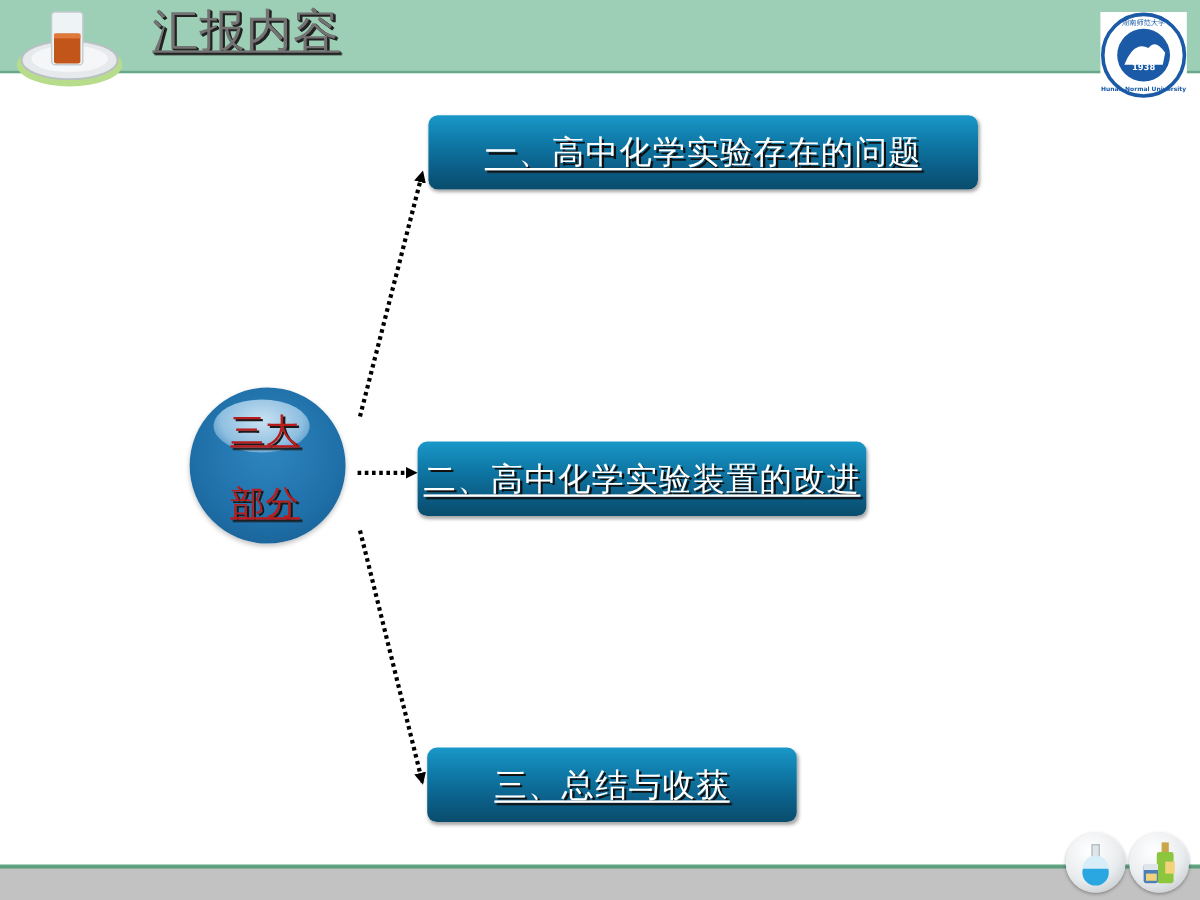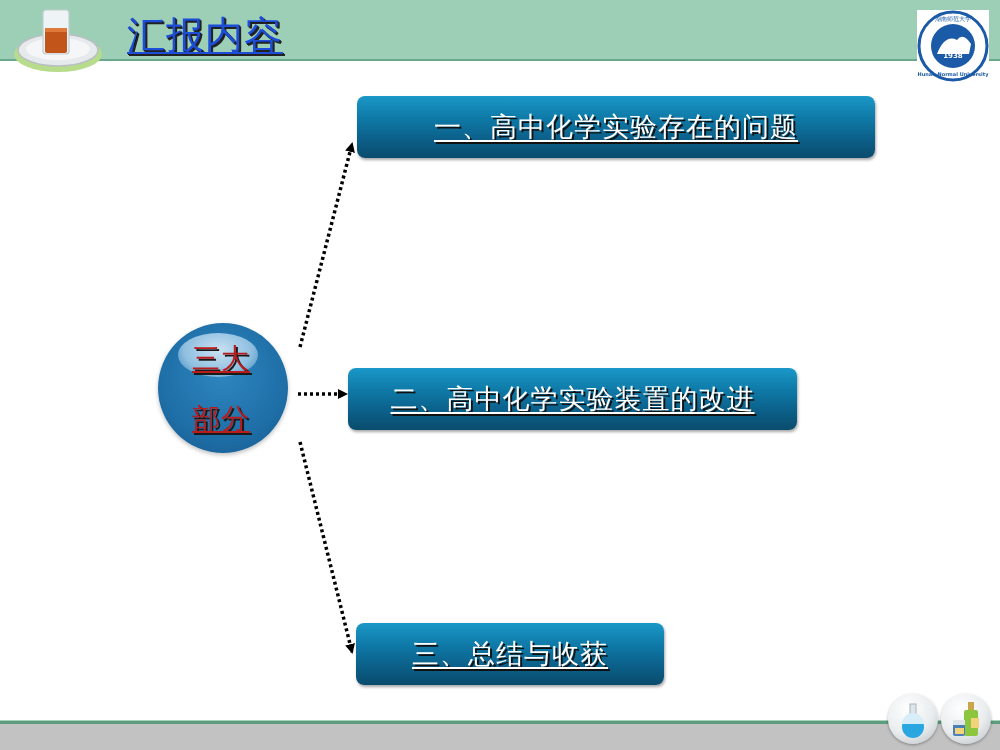--- a/index.html
+++ b/index.html
@@ -1,19 +1,19 @@
 <!DOCTYPE html>
 <html><head>
   <meta charset="utf-8">
   <style>
     html, body { margin: 0; padding: 0; }
     body { width: 1000px; height: 750px; position: relative; overflow: hidden; background: #ffffff; font-family: "DejaVu Sans", sans-serif; }
     .header-band { position: absolute; left: 0; top: 0; width: 1000px; height: 59px; background: #9ccfb5; border-bottom: 2px solid #6aa88b; }
     .beaker-plate { position: absolute; left: 12px; top: 4px; width: 92px; height: 70px; }
-    .header-title { position: absolute; left: 127px; top: 10px; font-size: 38px; color: #1d4ed8; text-decoration: underline; text-decoration-thickness: 2px; text-underline-offset: 4px; text-shadow: 2px 2px 0 #222, 1px 1px 0 #000; letter-spacing: 1px; }
+    .header-title { position: absolute; left: 127px; top: 0; font-size: 38px; color: #737373; text-decoration: underline; text-decoration-thickness: 2px; text-underline-offset: 4px; text-shadow: 2px 2px 0 #222, 1px 1px 0 #000; letter-spacing: 1px; }
     .logo { position: absolute; left: 917px; top: 10px; width: 72px; height: 72px; background: #fff; }
     .footer-line { position: absolute; left: 0; top: 720px; width: 1000px; height: 3px; background: #5d9c7c; border-top: 1px solid #a8d3bd; }
     .footer-band { position: absolute; left: 0; top: 724px; width: 1000px; height: 26px; background: #c1c2c1; }
     .footer-icon { position: absolute; top: 694px; width: 50px; height: 50px; border-radius: 50%; background: radial-gradient(circle at 40% 30%, #ffffff 0%, #e9ecee 55%, #b7bcc0 100%); box-shadow: 0 1px 3px rgba(0,0,0,0.35); }
     .center-circle { position: absolute; left: 158px; top: 323px; width: 130px; height: 130px; border-radius: 50%; background: radial-gradient(circle at 50% 40%, #2e86bf 0%, #1f6fa8 60%, #155a8c 100%); box-shadow: 0 2px 4px rgba(0,0,0,0.25); }
     .center-highlight { position: absolute; left: 178px; top: 333px; width: 80px; height: 44px; border-radius: 50%; background: radial-gradient(ellipse at 50% 40%, #c9e2f3 0%, #8fbfe0 60%, rgba(90,160,210,0) 100%); }
     .center-text { position: absolute; color: #b91c1c; font-size: 28px; text-decoration: underline; text-decoration-thickness: 2px; text-underline-offset: 3px; text-shadow: 2px 2px 0 #1a1a1a; letter-spacing: 1px; }
     .section-box { position: absolute; height: 62px; border-radius: 8px; background: linear-gradient(to bottom, #1a98c8 0%, #0f7aa8 35%, #0b5f88 70%, #0a4c6d 100%); box-shadow: 1px 2px 3px rgba(0,0,0,0.35); display: flex; align-items: center; justify-content: center; cursor: pointer; }
     .section-label { color: #fff; font-size: 27px; text-decoration: underline; text-decoration-thickness: 2px; text-underline-offset: 4px; text-shadow: 2px 2px 0 #111; letter-spacing: 1px; white-space: nowrap; }
     svg.arrows { position: absolute; left: 0; top: 0; }
@@ -52,25 +52,25 @@
   <line x1="300" y1="347" x2="352" y2="144" stroke="#000" stroke-width="3.5" stroke-dasharray="3,3" marker-end="url(#ah)"></line>
   <line x1="298" y1="394" x2="346" y2="394" stroke="#000" stroke-width="3.5" stroke-dasharray="3,3" marker-end="url(#ah)"></line>
   <line x1="300" y1="442" x2="352" y2="652" stroke="#000" stroke-width="3.5" stroke-dasharray="3,3" marker-end="url(#ah)"></line>
 </svg>
 
 <div class="center-circle"></div>
 <div class="center-highlight"></div>
 <div class="center-text" style="left:192px; top:340px;">三大</div>
 <div class="center-text" style="left:192px; top:400px;">部分</div>
 
-<div class="section-box" style="left:357px; top:96px; width:518px;">
+<div class="section-box" style="left:357px; top:96px; width:458px;">
   <span class="section-label">一、高中化学实验存在的问题</span>
 </div>
 
-<div class="section-box" style="left:348px; top:368px; width:449px;">
+<div class="section-box" style="left:348px; top:368px; width:374px;">
   <span class="section-label">二、高中化学实验装置的改进</span>
 </div>
 
 <div class="section-box" style="left:356px; top:623px; width:308px;">
   <span class="section-label">三、总结与收获</span>
 </div>
 
 <div class="footer-line"></div>
 <div class="footer-band"></div>
 

